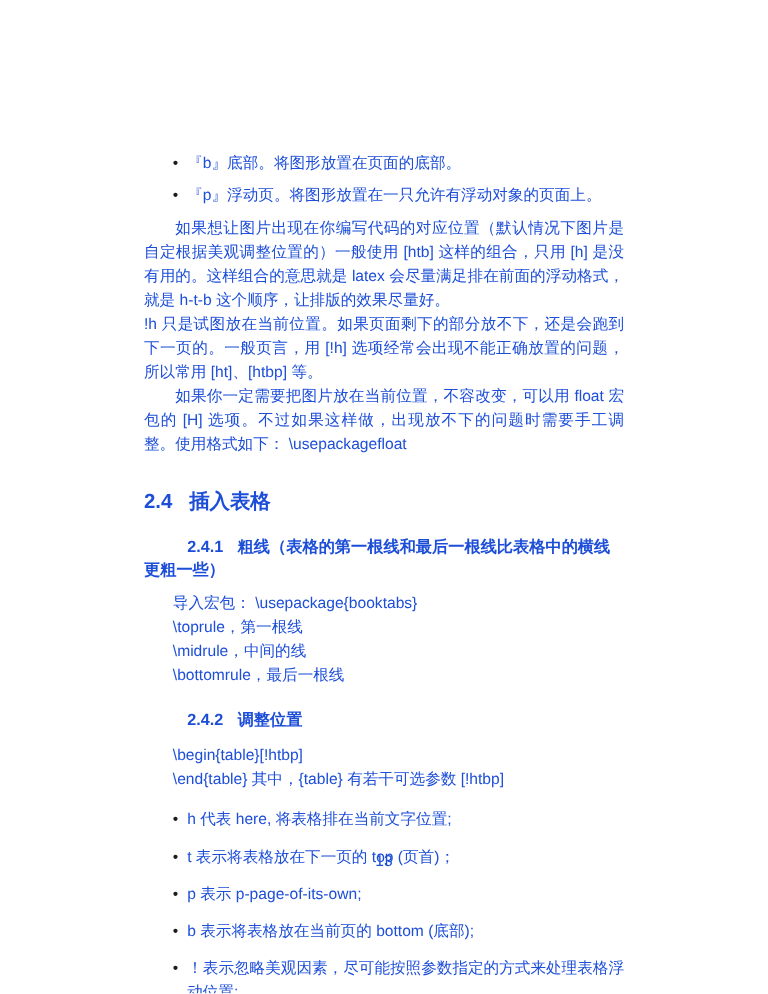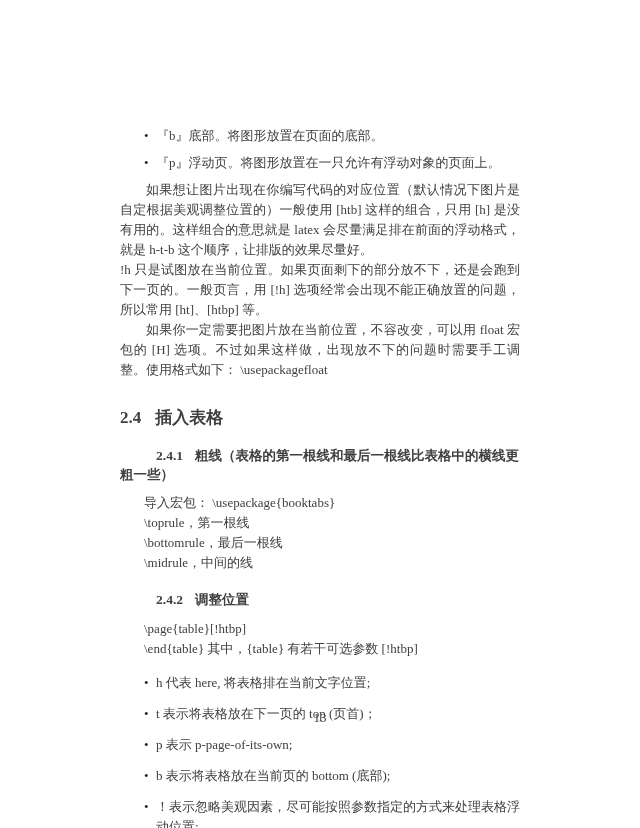--- a/index.html
+++ b/index.html
@@ -5,22 +5,22 @@
   html, body {
     margin: 0;
     padding: 0;
     background: #ffffff;
   }
   .page {
     position: relative;
     width: 640px;
     height: 828px;
     background: #ffffff;
-    color: #404040;
-    font-family: Liberation Serif, serif;
+    color: #1d4ed8;
+    font-family: Liberation Sans, sans-serif;
     font-size: 13px;
     line-height: 20px;
     overflow: hidden;
     box-sizing: border-box;
     padding: 126px 120px 2px 120px;
   }
   .content { width: 400px; }
 
   
   ul.itemize {
@@ -111,30 +111,30 @@
       <span class="sec-num">2.4</span><span>插入表格</span>
     </div>
 
     <div class="subsec-heading">
       <span class="subsec-num">2.4.1</span><span>粗线（表格的第一根线和最后一根线比表格中的横线更粗一些）</span>
     </div>
 
     <div class="line-block">
       <div>导入宏包： \usepackage{booktabs}</div>
       <div>\toprule，第一根线</div>
+      <div>\midrule，中间的线</div>
       <div>\bottomrule，最后一根线</div>
-      <div>\midrule，中间的线</div>
     </div>
 
     <div class="subsec-heading">
       <span class="subsec-num">2.4.2</span><span>调整位置</span>
     </div>
 
     <div class="code-block">
-      <div>\page{table}[!htbp]</div>
+      <div>\begin{table}[!htbp]</div>
       <div>\end{table} 其中，{table} 有若干可选参数 [!htbp]</div>
     </div>
 
     <ul class="itemize bottom">
       <li>
         <span class="bullet"></span>
         <span class="li-text">h 代表 here, 将表格排在当前文字位置;</span>
       </li>
       <li>
         <span class="bullet"></span>

